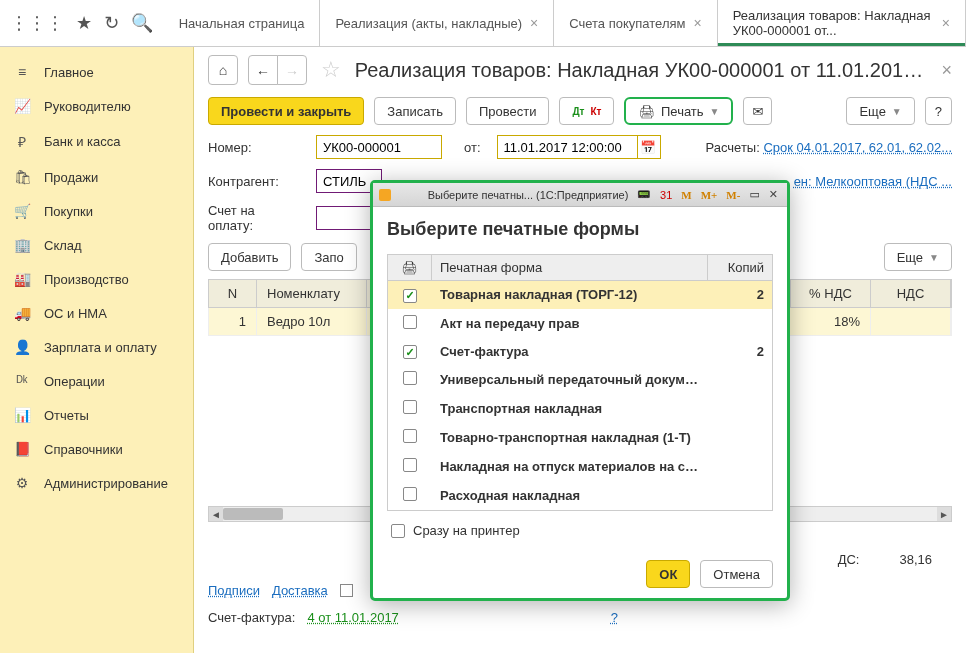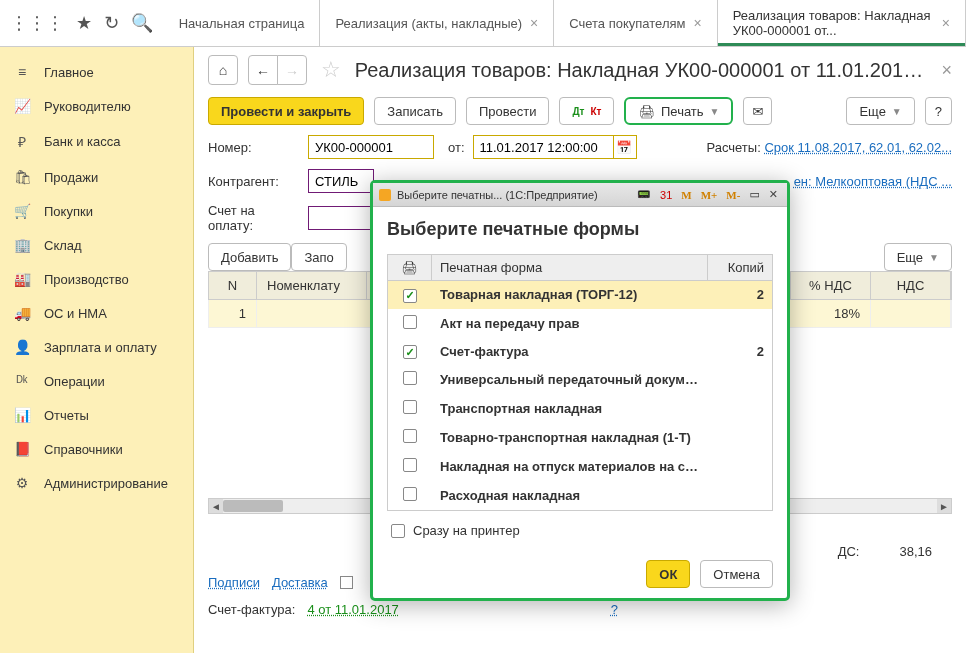--- a/index.html
+++ b/index.html
@@ -34,53 +34,53 @@
 
 
 .toolbar { display: flex; align-items: center; gap: 10px; margin-bottom: 10px; flex-wrap: wrap; }
 .btn { height: 28px; border: 1px solid #bbb; background: #fff; border-radius: 4px; padding: 0 12px; display: inline-flex; align-items: center; cursor: pointer; font-size: 13px; gap: 6px; }
 .btn.primary { background: #f9d71c; font-weight: bold; border-color: #c9a900; color: #333; }
 .btn.print-highlight { border: 2px solid #22b14c; border-radius: 6px; }
 .btn .dd { color: #888; font-size: 10px; }
 .spacer { flex: 1; }
 
 
-.form-row { display: flex; align-items: center; gap: 8px; margin-bottom: 10px; font-size: 13px; }
+.form-row { display: flex; align-items: center; gap: 16px; margin-bottom: 10px; font-size: 13px; }
 .form-row > label { width: 92px; color: #333; }
 .input { height: 24px; border: 1px solid #701a75; padding: 0 6px; background: #fff; font-size: 13px; }
 .input.num { width: 126px; border-color: #c9a900; background: #fff; }
 .input.date { width: 140px; border-color: #c9a900; border-right: none; }
 .date-wrap { display: flex; }
 .date-btn { width: 24px; height: 24px; border: 1px solid #c9a900; background: #fff; display: flex; align-items: center; justify-content: center; cursor: pointer; color: #888; font-size: 13px; }
 .link { color: #1a6dbf; text-decoration: underline dotted; cursor: pointer; }
 .form-row .right { margin-left: auto; font-size: 13px; }
 
 
-.sub-toolbar { display: flex; align-items: center; }
+.sub-toolbar { display: flex; gap: 10px; margin-bottom: 8px; align-items: center; }
 .table-hd { display: flex; background: #f0eddb; border: 1px solid #ccc; }
 .th { padding: 6px 10px; border-right: 1px solid #ccc; font-size: 13px; }
 .table-row { display: flex; background: #fdf7d4; border: 1px solid #eee; border-top: none; }
 .td { padding: 6px 10px; border-right: 1px solid #eee; font-size: 13px; }
 
 
 .totals { display: flex; justify-content: flex-end; gap: 40px; margin-top: 30px; font-size: 13px; padding-right: 20px; }
 .footer-links { margin-top: 16px; font-size: 13px; display: flex; gap: 12px; align-items: center; }
 .checkbox-small { width: 13px; height: 13px; border: 1px solid #888; display: inline-block; }
 
 
 .hscroll { height: 16px; background: #eee; border: 1px solid #ccc; margin-top: 10px; position: relative; }
 .hscroll .thumb { position: absolute; left: 14px; width: 60px; top: 1px; bottom: 1px; background: #bbb; border-radius: 2px; }
 .hscroll .arr { position: absolute; top: 0; bottom: 0; width: 14px; background: #ddd; display:flex;align-items:center;justify-content:center;font-size:10px;color:#555; }
 .hscroll .arr.left { left:0; } .hscroll .arr.right { right:0; }
 
 
 .modal { position: absolute; left: 370px; top: 180px; width: 420px; background: #fff; border: 3px solid #22b14c; border-radius: 5px; box-shadow: 0 4px 25px rgba(0,0,0,0.3); z-index: 10; }
 .modal-titlebar { height: 24px; background: linear-gradient(#e8e8e8, #d5d5d5); display: flex; align-items: center; padding: 0 6px; font-size: 11px; gap: 6px; border-bottom: 1px solid #bbb; }
 .modal-titlebar .t-icon { width: 12px; height: 12px; background: #f5a623; border-radius: 2px; }
-.modal-titlebar .t-text { flex: 1; color: #333; white-space: nowrap; overflow: hidden; text-overflow: ellipsis; }
+.modal-titlebar .t-text { flex: 1; color: #333; white-space: nowrap; overflow: hidden; text-overflow: ellipsis; text-align: right; }
 .m-icons { display: flex; gap: 3px; align-items: center; }
 .m-icons span { font-size: 11px; padding: 0 3px; cursor: pointer; }
 .m-icons .m-ico { font-weight: bold; font-family: serif; }
 .m-icons .close { color: #444; }
 .modal-body { padding: 12px 14px; }
 .modal-body h2 { font-size: 18px; font-weight: bold; margin-bottom: 14px; }
 .ptable { border: 1px solid #ccc; }
 .p-hd { display: flex; background: #eee; border-bottom: 1px solid #ccc; }
 .p-hd > div { padding: 5px 8px; font-size: 13px; }
 .p-hd .c1 { width: 44px; text-align: center; border-right: 1px solid #ccc; }
@@ -223,21 +223,21 @@
     <div class="form-row">
       <label>Номер:</label>
       <input class="input num" value="УК00-000001" style="">
       <label style="width:auto;margin-left:6px;">от:</label>
       <div class="date-wrap">
         <input class="input date" value="11.01.2017 12:00:00" style="">
         <div class="date-btn">📅</div>
       </div>
       <div class="right">
         <span>Расчеты:</span>
-        <span class="link">Срок 11.08.2017, 62.01, 62.02...</span>
+        <span class="link">Срок 04.01.2017, 62.01, 62.02...</span>
       </div>
     </div>
 
     <div class="form-row">
       <label>Контрагент:</label>
       <input class="input" style="width: 66px;" value="СТИЛЬ">
       <div class="right">
         <span class="link">ен: Мелкооптовая (НДС ...</span>
       </div>
     </div>
@@ -260,20 +260,21 @@
 
     <div class="table-hd">
       <div class="th" style="width:48px;text-align:center;">N</div>
       <div class="th" style="width:110px;">Номенклату</div>
       <div class="th" style="flex:1;"></div>
       <div class="th" style="width:80px;text-align:center;">% НДС</div>
       <div class="th" style="width:80px;text-align:center;">НДС</div>
     </div>
     <div class="table-row">
       <div class="td" style="width:48px;text-align:right;">1</div>
+      <div class="td" style="width:110px;">Ведро 10л</div>
       <div class="td" style="flex:1;"></div>
       <div class="td" style="width:95px;text-align:right;">18%</div>
       <div class="td" style="width:80px;"></div>
     </div>
 
     <div class="hscroll" style="margin-top:170px;">
       <div class="arr left">◄</div>
       <div class="thumb"></div>
       <div class="arr right">►</div>
     </div>

